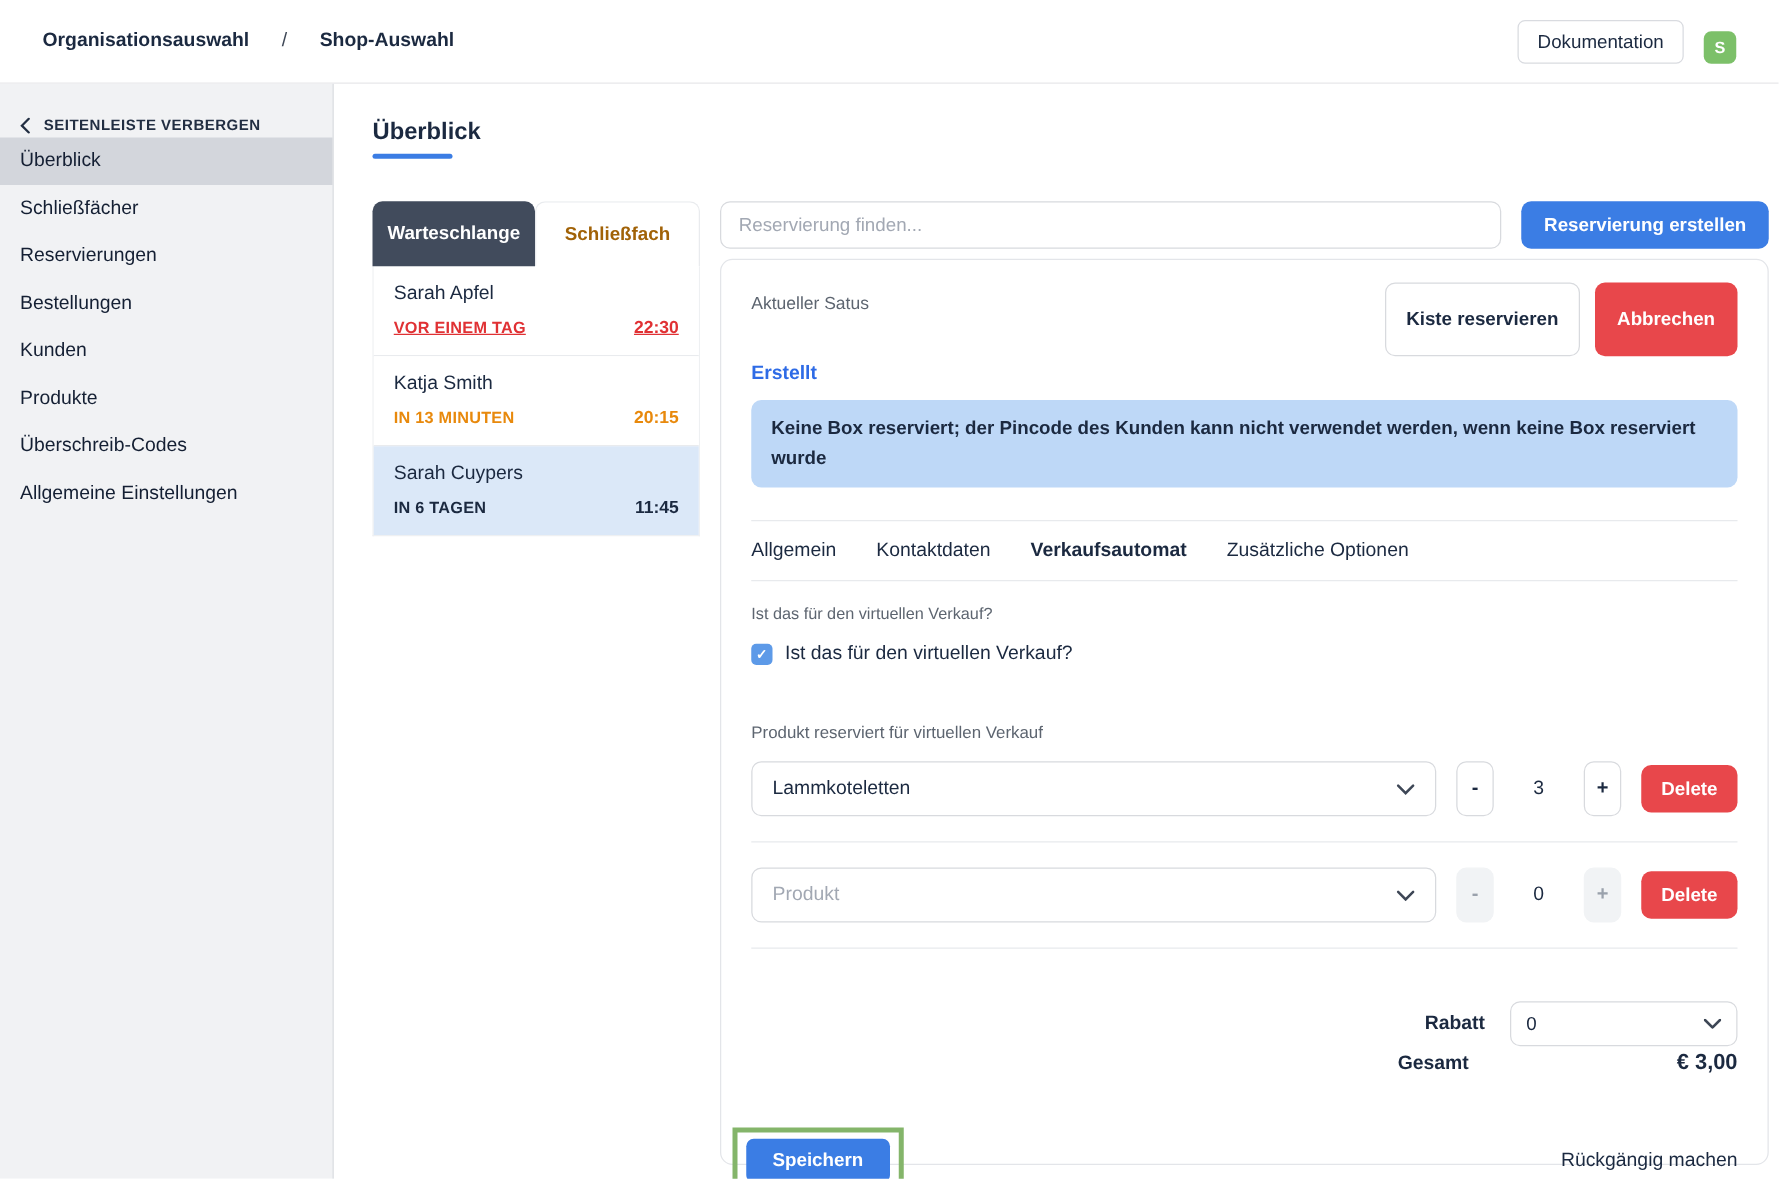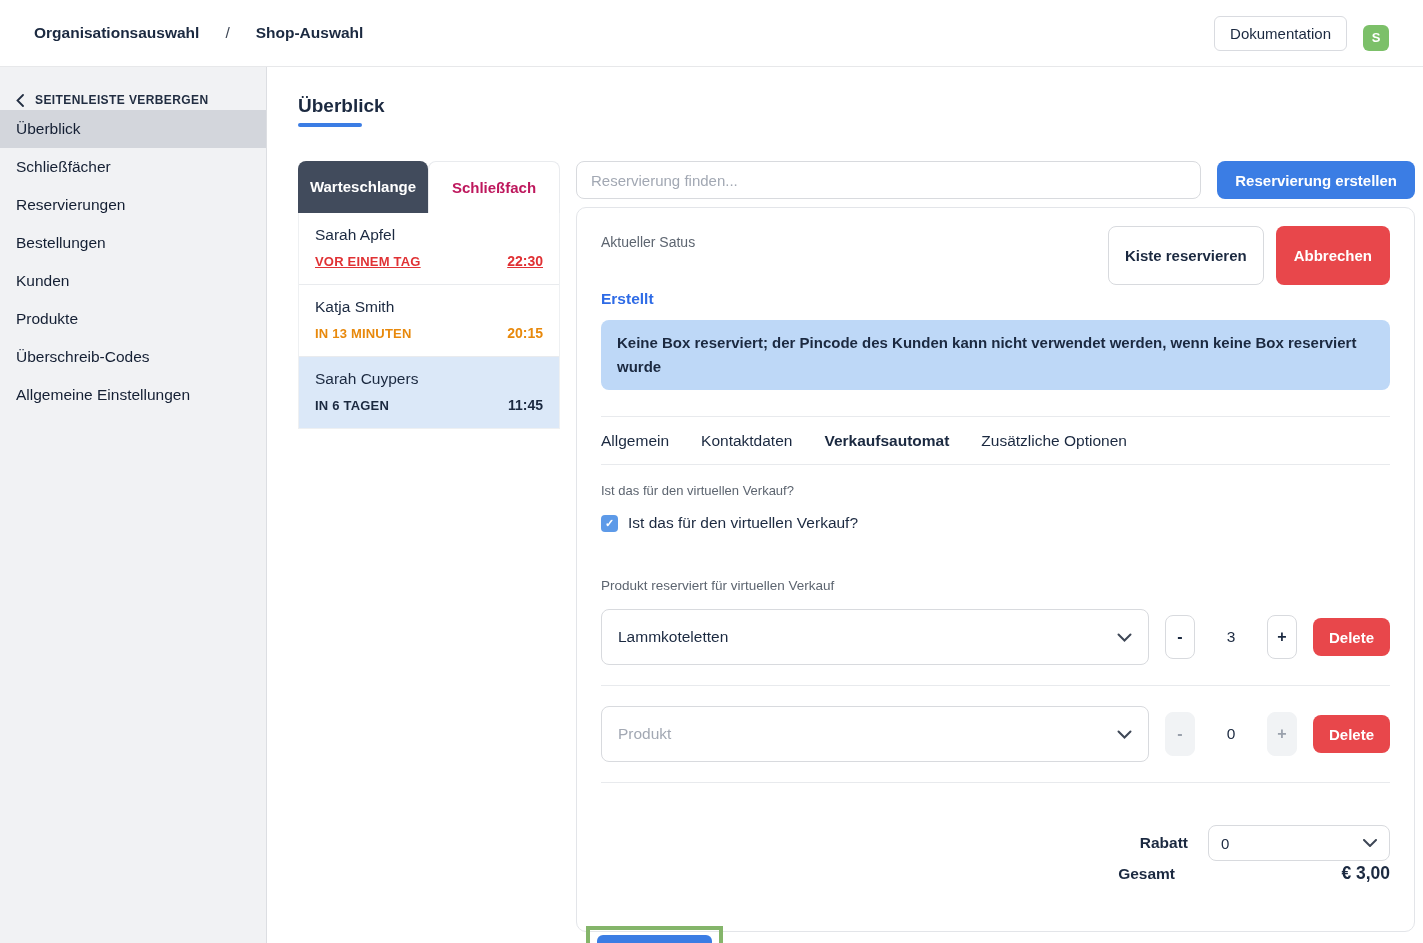--- a/index.html
+++ b/index.html
@@ -34,21 +34,21 @@
   .page-title { font-size:19px; font-weight:700; }
   .title-underline { width:64px; height:4px; background:#3b7de4; border-radius:2px; margin-top:6px; }
   .columns { display:flex; align-items:flex-start; gap:16px; margin-top:34px; }
 
   
   .queue-col { width:262px; flex-shrink:0; }
   .queue-tabs { display:flex; }
   .qtab { flex:1; text-align:center; padding:17px 6px; font-size:15px; font-weight:700;
           border-radius:8px 8px 0 0; cursor:pointer; }
   .qtab.active { background:#414b5c; color:#fff; }
-  .qtab.inactive { background:#fff; color:#be185d; border:1px solid #e9ebee; border-bottom:none; }
+  .qtab.inactive { background:#fff; color:#a16207; border:1px solid #e9ebee; border-bottom:none; }
   .queue-list { border:1px solid #eef0f2; border-top:none; background:#fff; }
   .qentry { padding:13px 16px 15px; border-bottom:1px solid #e9ebee; cursor:pointer; background:#fff; }
   .qentry:last-child { border-bottom:none; }
   .qentry.selected { background:#dbe8f8; }
   .qname { font-size:15.5px; margin-bottom:9px; }
   .qrow { display:flex; justify-content:space-between; align-items:center; font-weight:700; }
   .qdue { font-size:13px; letter-spacing:.2px; }
   .qtime { font-size:14px; }
   .qentry.overdue .qdue, .qentry.overdue .qtime { color:#e03134;text-decoration:underline; }
   .qentry.soon .qdue, .qentry.soon .qtime { color:#e8890c; }
@@ -82,21 +82,21 @@
 
   .group-label { margin-top:18px; font-size:13px; color:#5d6570; }
   .check-row { margin-top:16px; display:flex; align-items:center; gap:10px; }
   .checkbox { width:17px; height:17px; background:#5d9ae8; border-radius:4px; flex-shrink:0;
               display:flex; align-items:center; justify-content:center; cursor:pointer; }
   .checkbox::after { content:"✓"; color:#fff; font-size:11px; font-weight:700; }
   .check-label { font-size:15.5px; }
 
   .products-label { margin-top:46px; font-size:13.5px; color:#5d6570; }
   .prod-row { margin-top:16px; display:flex; align-items:center; }
-  .select-box { width:548px; height:56px; border:1px solid #d8dade; border-radius:8px;
+  .select-box { width:548px; height:44px; border:1px solid #d8dade; border-radius:8px;
                 display:flex; align-items:center; justify-content:space-between;
                 padding:0 16px; font-size:15.5px; background:#fff; cursor:pointer; }
   .select-box .ph { color:#a2a8b3; }
   .stepper { display:flex; align-items:center; margin-left:16px; }
   .step-btn { width:30px; height:44px; border:1px solid #d8dade; border-radius:8px; background:#fff;
               font-size:16px; font-weight:700; color:#1b2940; font-family:inherit;
               display:flex; align-items:center; justify-content:center; cursor:pointer; }
   .step-btn.disabled { background:#f1f3f5; border-color:#f1f3f5; color:#9aa1ac; }
   .step-val { width:72px; text-align:center; font-size:15.5px; }
   .delete-btn { margin-left:16px; height:38px; background:#e8474b; color:#fff; border:none;

